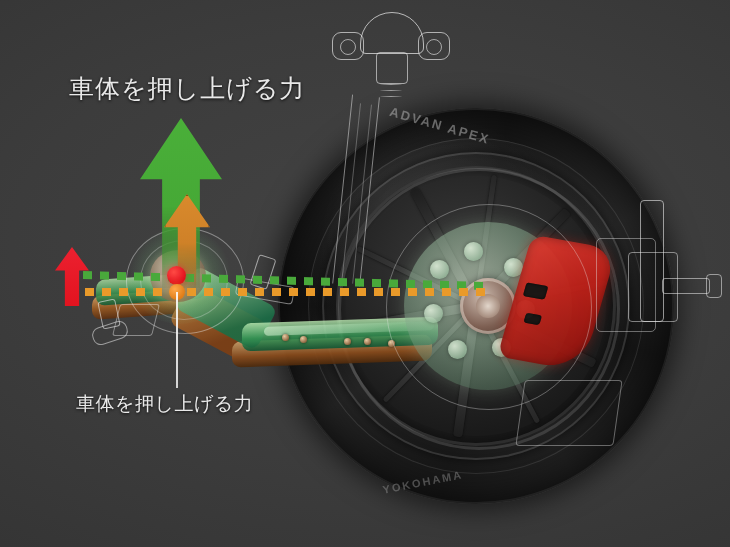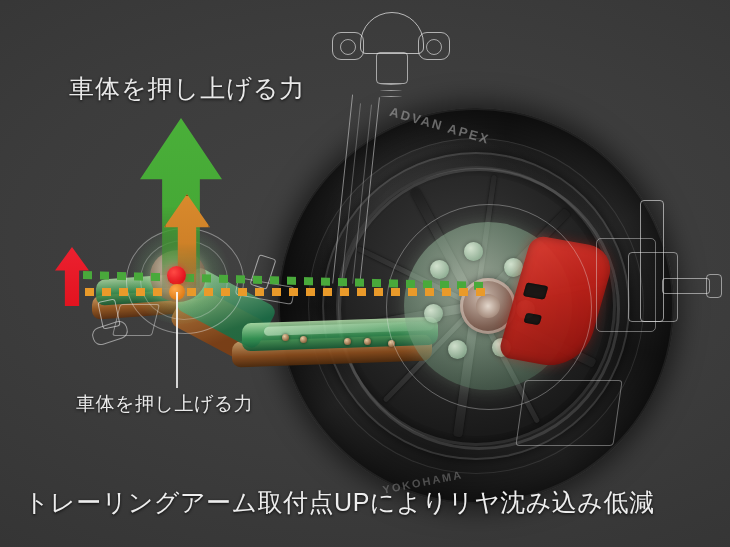--- a/index.html
+++ b/index.html
@@ -394,15 +394,14 @@
 
     <div class="dashline" id="line-green"></div>
     <div class="dashline" id="line-orange"></div>
 
     <div id="dot-new-pivot"></div>
     <div id="dot-old-pivot"></div>
 
     <div id="leader-axle"></div>
     <div class="label" id="label-axle-center">車体を押し上げる力</div>
 
-    <div class="label" id="caption">トレーリングアーム取付点UPによりリヤ沈み込み低減</div>
   </div>
 </div>
 
 </body></html>

